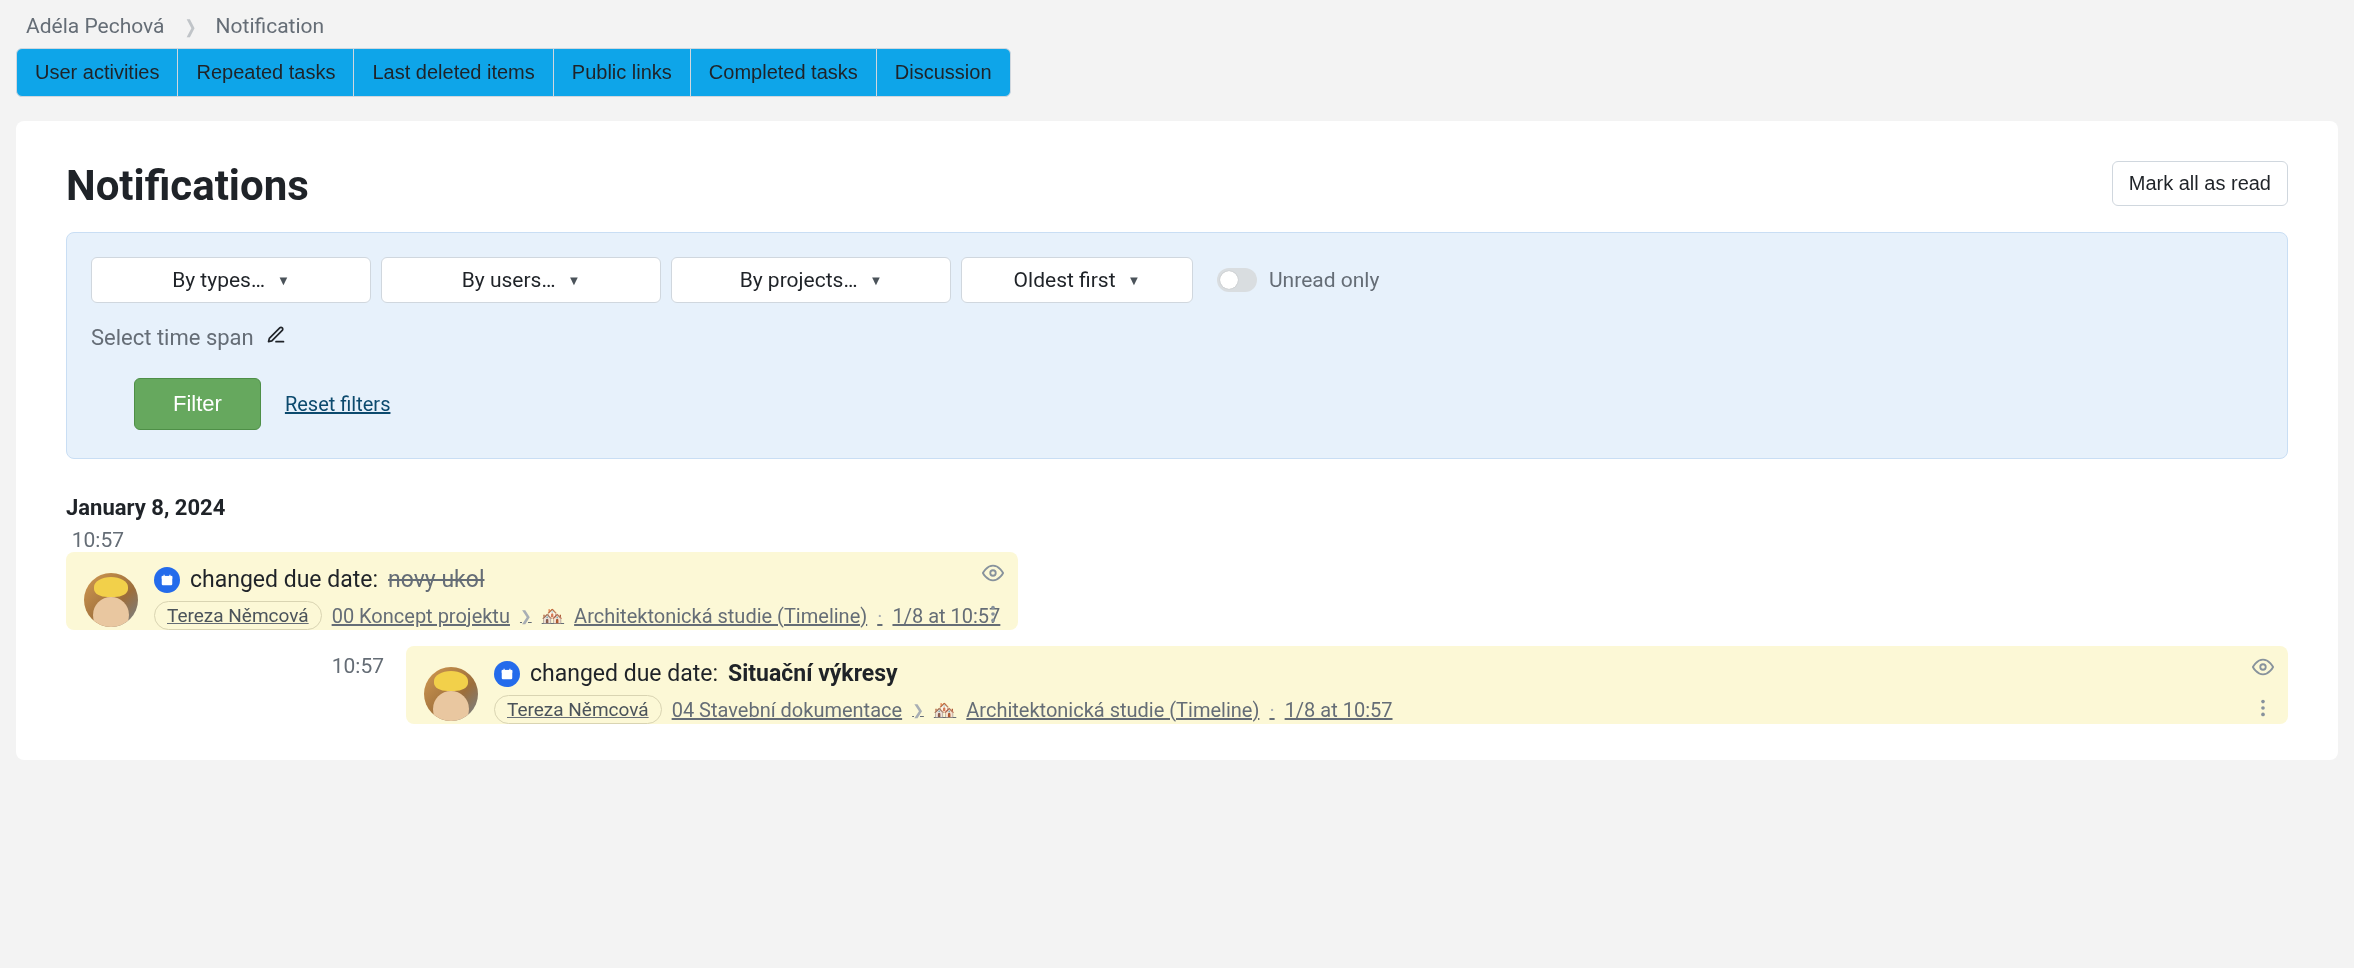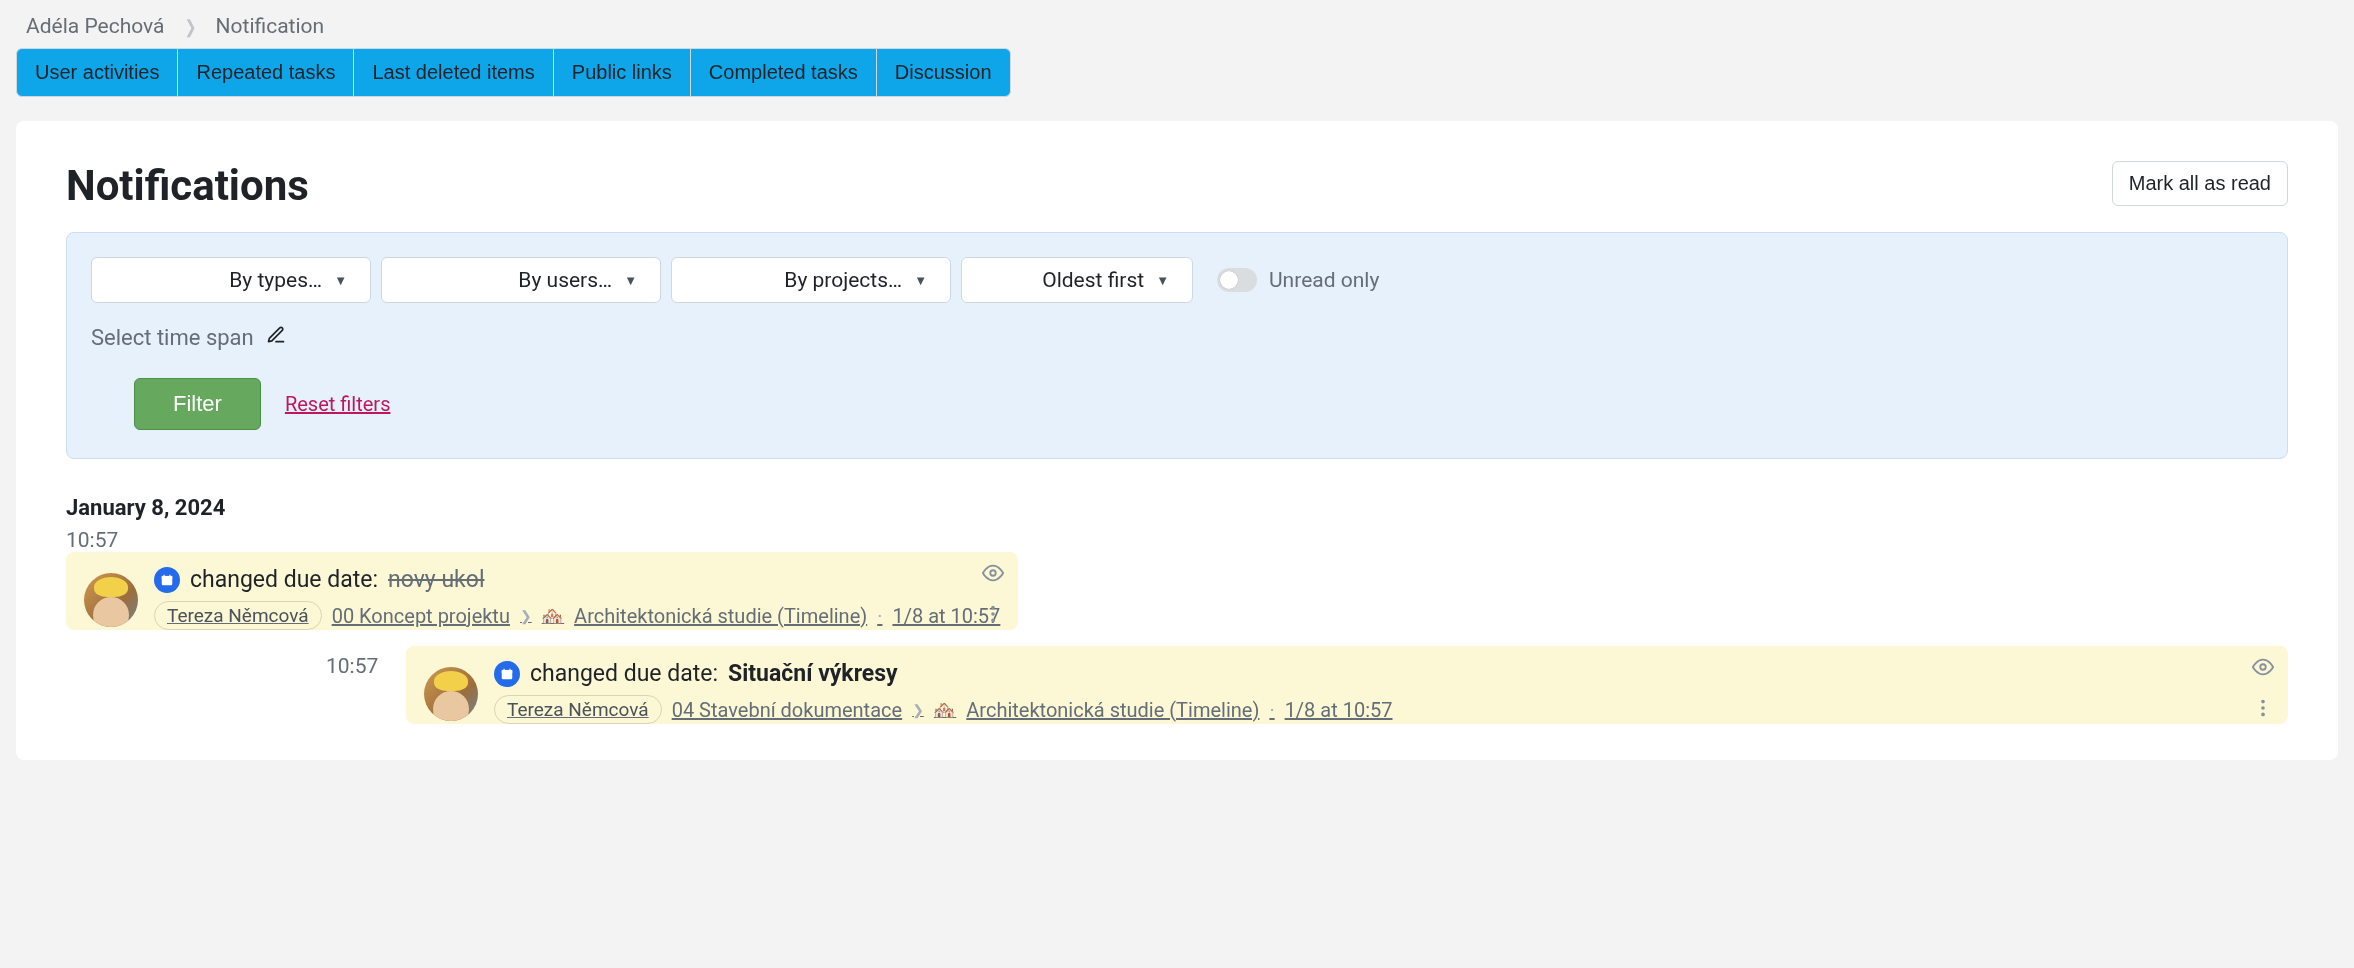--- a/index.html
+++ b/index.html
@@ -83,26 +83,26 @@
   .filter-row {
     display: flex;
     gap: 10px;
     align-items: center;
     flex-wrap: wrap;
   }
   .select {
     background: #fff;
     border: 1px solid #d0d7de;
     border-radius: 6px;
-    padding: 10px 23px;
+    padding: 10px 5px;
     font-size: 21px;
     color: #1f2328;
     display: flex;
     align-items: center;
-    justify-content: flex-end;
+    justify-content: center;
     cursor: pointer;
   }
   .select .caret {
     font-size: 13px;
     color: #4b535a;
     margin-left: 12px;
   }
   .select.types { width: 280px; }
   .select.users { width: 280px; }
   .select.projects { width: 280px; }
@@ -155,41 +155,42 @@
     border: 1px solid #4e8f47;
     color: #fff;
     font-size: 22px;
     font-weight: 500;
     padding: 12px 38px;
     border-radius: 6px;
     cursor: pointer;
     margin-left: 43px;
   }
   .reset-link {
-    color: #be185d;
+    color: #0c4a6e;
     font-size: 20px;
     text-decoration: underline;
     cursor: pointer;
   }
 
   
   .notif-list { }
   .date-row {
     display: flex;
     align-items: flex-start;
     flex-direction: column;
   }
   .date-col {
     width: 260px;
     font-weight: 700;
     font-size: 22px;
     padding-top: 8px;
   }
   .time-col {
     width: 80px;
+    text-align: right;
     color: #656d76;
     font-size: 21px;
     padding-right: 22px;
     padding-top: 8px;
   }
   .notif-card {
     flex: 1;
     background: #fcf8d6;
     border-radius: 8px;
     padding: 14px 18px 0 18px;

